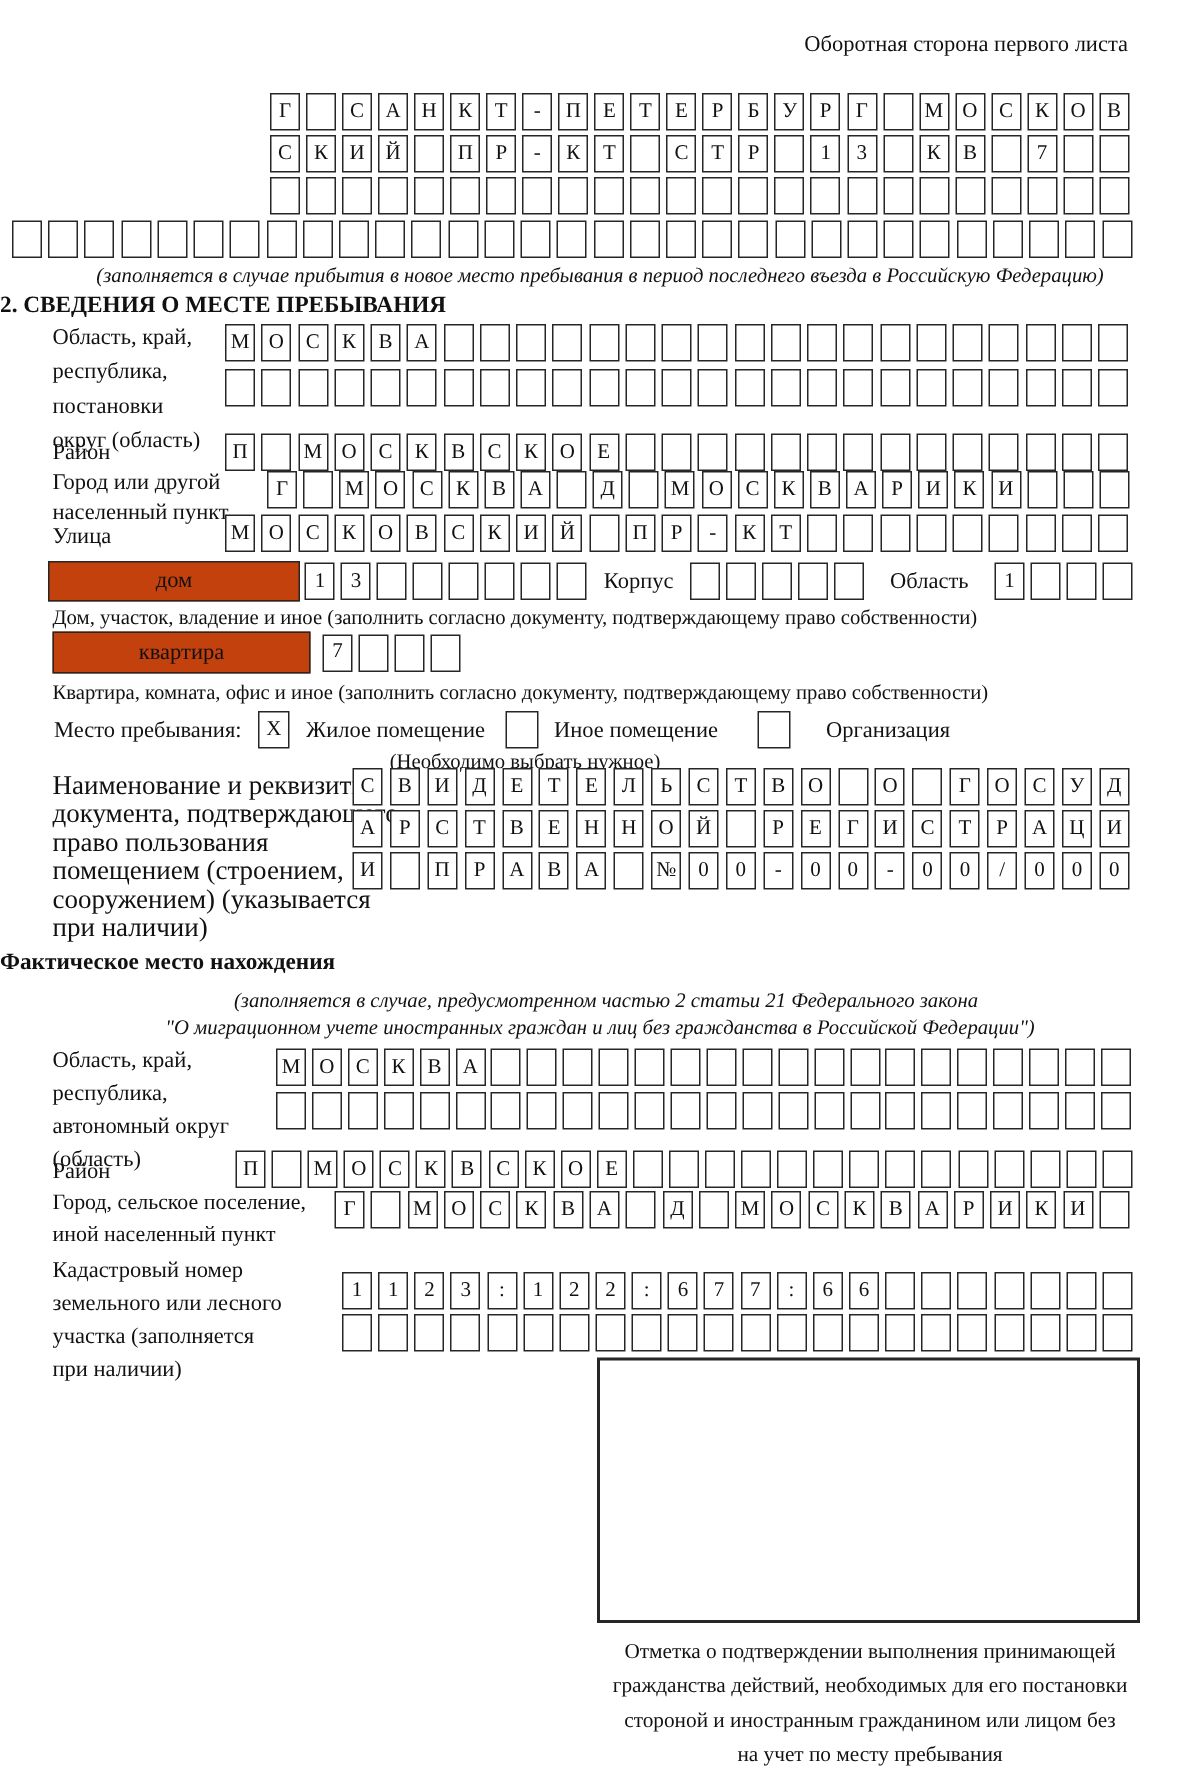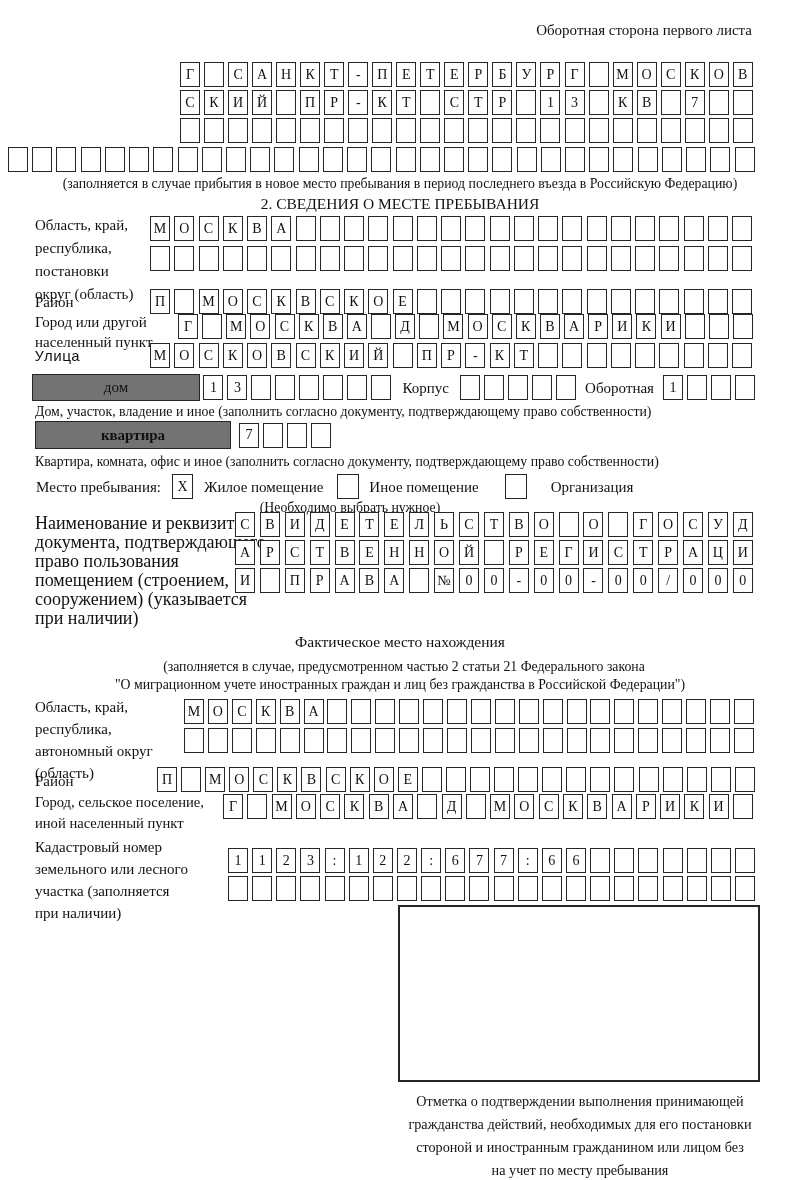--- a/index.html
+++ b/index.html
@@ -11,25 +11,25 @@
   .lbl{font-size:15px;line-height:24px;}
   .small{font-size:13.8px;}
   .cellrow{position:absolute;display:flex;justify-content:space-between;}
   .cell{
     width:20px;height:25px;box-sizing:border-box;border:1.6px solid #262626;
     display:flex;align-items:center;justify-content:center;
     font-size:14px;flex:0 0 auto;background:#fff;
   }
   .bigbox{
     box-sizing:border-box;border:1.8px solid #262626;display:flex;
-    align-items:center;justify-content:center;font-size:15px;background:#737373;flex:0 0 auto;
+    align-items:center;justify-content:center;font-size:15px;background:#c2410c;flex:0 0 auto;
   }
   .inlinerow{display:flex;align-items:center;}
-  .title{font-weight:normal;font-size:15.5px;text-align:center;width:100%;}
-  .center{text-align:center;width:100%;}
+  .title{font-weight:bold;font-size:15.5px;width:100%;}
+  .center{text-align:center;width:100%;font-style:italic;}
   .doc-lbl{font-size:18px;line-height:19px;}
   .stamp{box-sizing:border-box;border:2px solid #262626;background:#fff;}
   .cap{font-size:14.2px;line-height:23px;text-align:center;}
 </style>
 </head>
 <body>
 
 <div id="page">
 
   <div class="abs" style="left:0;top:22px;width:740px;text-align:right;font-size:15px;padding-left:12px;">Оборотная сторона первого листа</div>
@@ -263,21 +263,21 @@
       <span class="cell">А</span>
       <span class="cell">Р</span>
       <span class="cell">И</span>
       <span class="cell">К</span>
       <span class="cell">И</span>
       <span class="cell"></span>
       <span class="cell"></span>
       <span class="cell"></span>
     </div>
 
-  <div class="abs lbl" style="left:35px;top:346px;font-family:Liberation Mono, monospace;">Улица</div>
+  <div class="abs lbl" style="left:35px;top:346px;">Улица</div>
   <div class="cellrow" style="left:150px;top:343px;width:602px;">
       <span class="cell">М</span>
       <span class="cell">О</span>
       <span class="cell">С</span>
       <span class="cell">К</span>
       <span class="cell">О</span>
       <span class="cell">В</span>
       <span class="cell">С</span>
       <span class="cell">К</span>
       <span class="cell">И</span>
@@ -312,32 +312,32 @@
         <span class="cell"></span>
       </div>
     <div class="lbl" style="width:62px;text-align:center;">Корпус</div>
     <div class="inlinerow" style="width:116px;justify-content:space-between;">
         <span class="cell"></span>
         <span class="cell"></span>
         <span class="cell"></span>
         <span class="cell"></span>
         <span class="cell"></span>
       </div>
-    <div class="lbl" style="width:80px;text-align:center;">Оборотная</div>
+    <div class="lbl" style="width:80px;text-align:center;">Область</div>
     <div class="inlinerow" style="width:92px;justify-content:space-between;">
         <span class="cell">1</span>
         <span class="cell"></span>
         <span class="cell"></span>
         <span class="cell"></span>
       </div>
   </div>
   <div class="abs small" style="left:35px;top:404px;">Дом, участок, владение и иное (заполнить согласно документу, подтверждающему право собственности)</div>
 
   <div class="abs inlinerow" style="left:35px;top:421px;">
-    <div class="bigbox" style="width:196px;height:28px;font-weight:bold;">квартира</div>
+    <div class="bigbox" style="width:172px;height:28px;">квартира</div>
     <div class="inlinerow" style="width:92px;justify-content:space-between;margin-left:8px;">
         <span class="cell">7</span>
         <span class="cell"></span>
         <span class="cell"></span>
         <span class="cell"></span>
       </div>
   </div>
   <div class="abs small" style="left:35px;top:454px;">Квартира, комната, офис и иное (заполнить согласно документу, подтверждающему право собственности)</div>
 
   <div class="abs inlinerow" style="left:36px;top:474px;">

